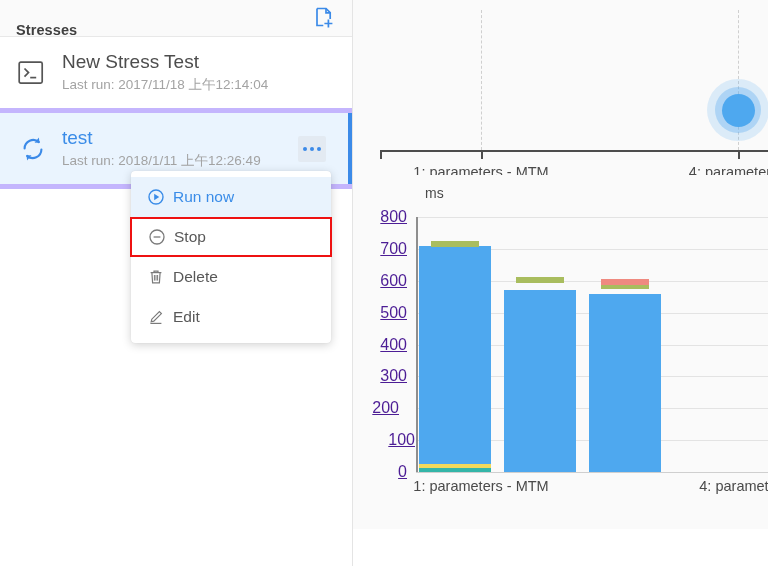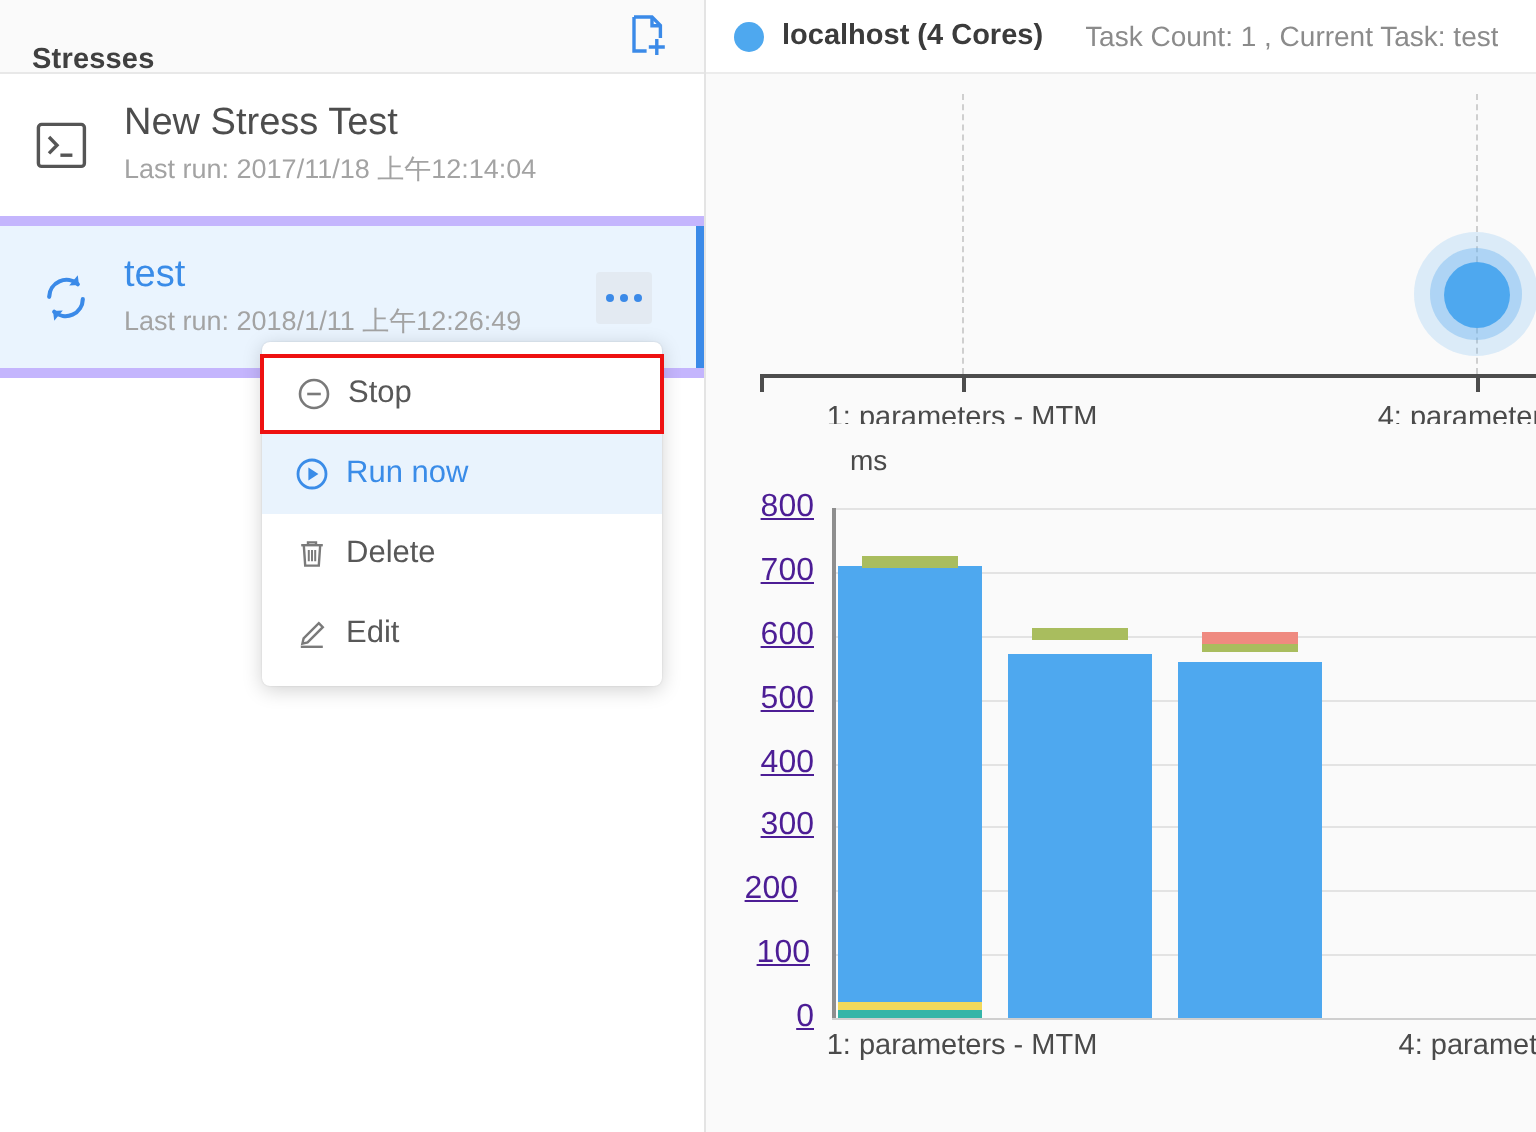--- a/index.html
+++ b/index.html
@@ -157,38 +157,38 @@
           <i></i>
           <i></i>
           <i></i>
         </div>
       </div>
 
     </div>
 
     <div class="ctx-menu">
 
+      <div class="ctx-item active">
+        <span class="ctx-ico">
+          <svg width="16" height="16" viewBox="0 0 16 16">
+            <circle cx="8" cy="8" r="7" fill="none" stroke="#3a8ce8" stroke-width="1.4"></circle>
+            <path d="M6.2 4.8 L11.2 8 L6.2 11.2 z" fill="#3a8ce8"></path>
+          </svg>
+        </span>
+        <span>Run now</span>
+      </div>
+
       <div class="ctx-item outlined">
         <span class="ctx-ico">
           <svg width="16" height="16" viewBox="0 0 16 16">
             <circle cx="8" cy="8" r="7" fill="none" stroke="#7a7a7a" stroke-width="1.3"></circle>
             <path d="M4.6 8 h6.8" stroke="#7a7a7a" stroke-width="1.3"></path>
           </svg>
         </span>
         <span>Stop</span>
-      </div>
-
-      <div class="ctx-item active">
-        <span class="ctx-ico">
-          <svg width="16" height="16" viewBox="0 0 16 16">
-            <circle cx="8" cy="8" r="7" fill="none" stroke="#3a8ce8" stroke-width="1.4"></circle>
-            <path d="M6.2 4.8 L11.2 8 L6.2 11.2 z" fill="#3a8ce8"></path>
-          </svg>
-        </span>
-        <span>Run now</span>
       </div>
 
       <div class="ctx-item">
         <span class="ctx-ico">
           <svg width="16" height="16" viewBox="0 0 16 16">
             <path d="M2.6 3.6 h10.8" stroke="#7a7a7a" stroke-width="1.2"></path>
             <path d="M6 3.6 v-1.4 h4 v1.4" fill="none" stroke="#7a7a7a" stroke-width="1.2"></path>
             <path d="M3.9 3.6 l0.7 10.2 h6.8 l0.7 -10.2" fill="none" stroke="#7a7a7a" stroke-width="1.2"></path>
             <path d="M6.4 6 v5.6 M8 6 v5.6 M9.6 6 v5.6" stroke="#7a7a7a" stroke-width="1"></path>
           </svg>
@@ -204,25 +204,20 @@
           </svg>
         </span>
         <span>Edit</span>
       </div>
 
     </div>
   </div>
 
   <div class="main">
 
-    <div class="main-header">
-      <div class="host-dot"></div>
-      <div class="host-name">localhost (4 Cores)</div>
-      <div class="task-info">Task Count: 1 , Current Task: test</div>
-    </div>
 
     <div class="panel-body">
 
       <div class="timeline">
         <div class="tl-dash" style="left:128px;"></div>
         <div class="tl-dash" style="left:385px;"></div>
 
         <div class="tl-axis"></div>
         <div class="tl-tick" style="left:27px;"></div>
         <div class="tl-tick" style="left:128px;"></div>
@@ -253,21 +248,21 @@
             <div class="gridline" style="left: 65px; right: 0px; top: 231.25px;"></div>
             <div class="gridline" style="left: 65px; right: 0px; top: 199.375px;"></div>
             <div class="gridline" style="left: 65px; right: 0px; top: 167.5px;"></div>
             <div class="gridline" style="left: 65px; right: 0px; top: 135.625px;"></div>
             <div class="gridline" style="left: 65px; right: 0px; top: 103.75px;"></div>
             <div class="gridline" style="left: 65px; right: 0px; top: 71.875px;"></div>
             <div class="gridline" style="left: 65px; right: 0px; top: 40px;"></div>
           </div>
         <div id="tick-layer">
             <div class="y-tick" style="left: 10px; top: 295px;">0</div>
-            <div class="y-tick" style="left: 8px; top: 263.125px;">100</div>
+            <div class="y-tick" style="left: 18px; top: 263.125px;">100</div>
             <div class="y-tick" style="left: 2px; top: 231.25px;">200</div>
             <div class="y-tick" style="left: 10px; top: 199.375px;">300</div>
             <div class="y-tick" style="left: 10px; top: 167.5px;">400</div>
             <div class="y-tick" style="left: 10px; top: 135.625px;">500</div>
             <div class="y-tick" style="left: 10px; top: 103.75px;">600</div>
             <div class="y-tick" style="left: 10px; top: 71.875px;">700</div>
             <div class="y-tick" style="left: 10px; top: 40px;">800</div>
           </div>
 
         <div class="axis-y" style="left:63px;top:40px;height:255px;"></div>

